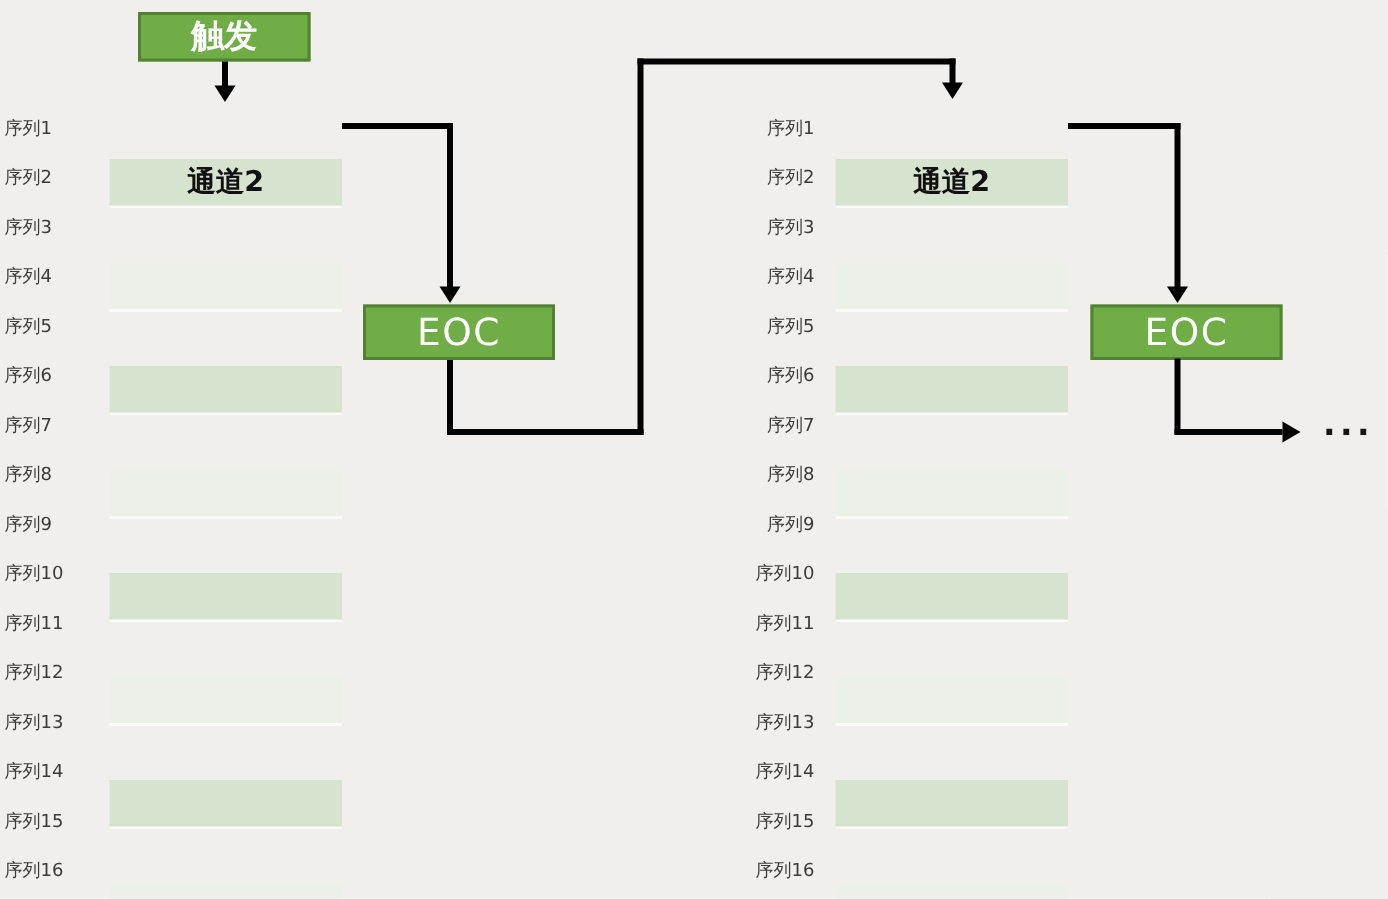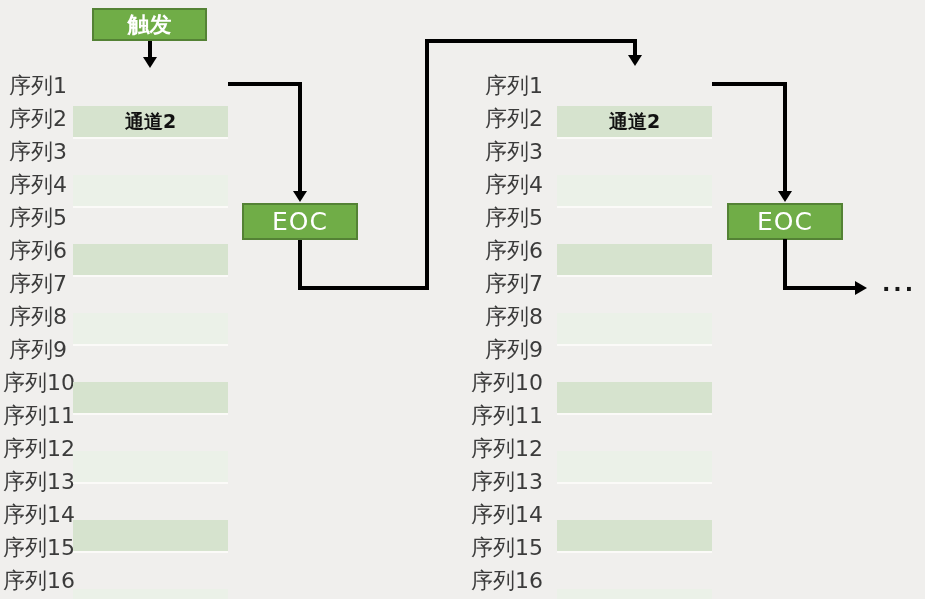--- a/index.html
+++ b/index.html
@@ -15,28 +15,28 @@
   html,body{margin:0;padding:0;}
   .canvas{
     position:relative;width:925px;height:599px;background:var(--bg);
     font-family:"DejaVu Sans",sans-serif;overflow:hidden;
   }
   .green-box{
     position:absolute;background:var(--accent-green);border:2px solid var(--green-border);
     color:#ffffff;text-align:center;box-sizing:border-box;
   }
   .trigger-box{left:92px;top:8px;width:115px;height:33px;line-height:29px;font-size:22px;font-weight:bold;}
-  .eoc-box{width:116px;height:37px;line-height:33px;font-size:25px;font-weight:400;letter-spacing:1px;}
+  .eoc-box{width:128px;height:37px;line-height:33px;font-size:25px;font-weight:400;letter-spacing:1px;}
   .eoc-left{left:242px;top:203px;}
   .eoc-right{left:727px;top:203px;}
 
   .labels{position:absolute;top:70px;}
   .labels-left{left:3px;width:64px;text-align:left;}
   .labels-right{left:466px;width:77px;text-align:right;}
-  .label-row{height:31px;line-height:31px;margin-bottom:2px;font-size:22px;color:var(--label-text);white-space:nowrap;text-align:right;}
+  .label-row{height:31px;line-height:31px;margin-bottom:2px;font-size:12px;color:var(--label-text);white-space:nowrap;}
 
   .seq-table{position:absolute;top:70px;width:155px;}
   .tbl-left{left:73px;}
   .tbl-right{left:557px;}
   .row{height:31px;line-height:31px;border-bottom:2px solid var(--row-sep);
        text-align:center;font-size:19px;font-weight:bold;color:#111;margin-top:36px;}
   .row.dark{background:var(--row-dark);}
   .row.light{background:var(--row-light);}
 
   .line{position:absolute;background:var(--arrow);}

